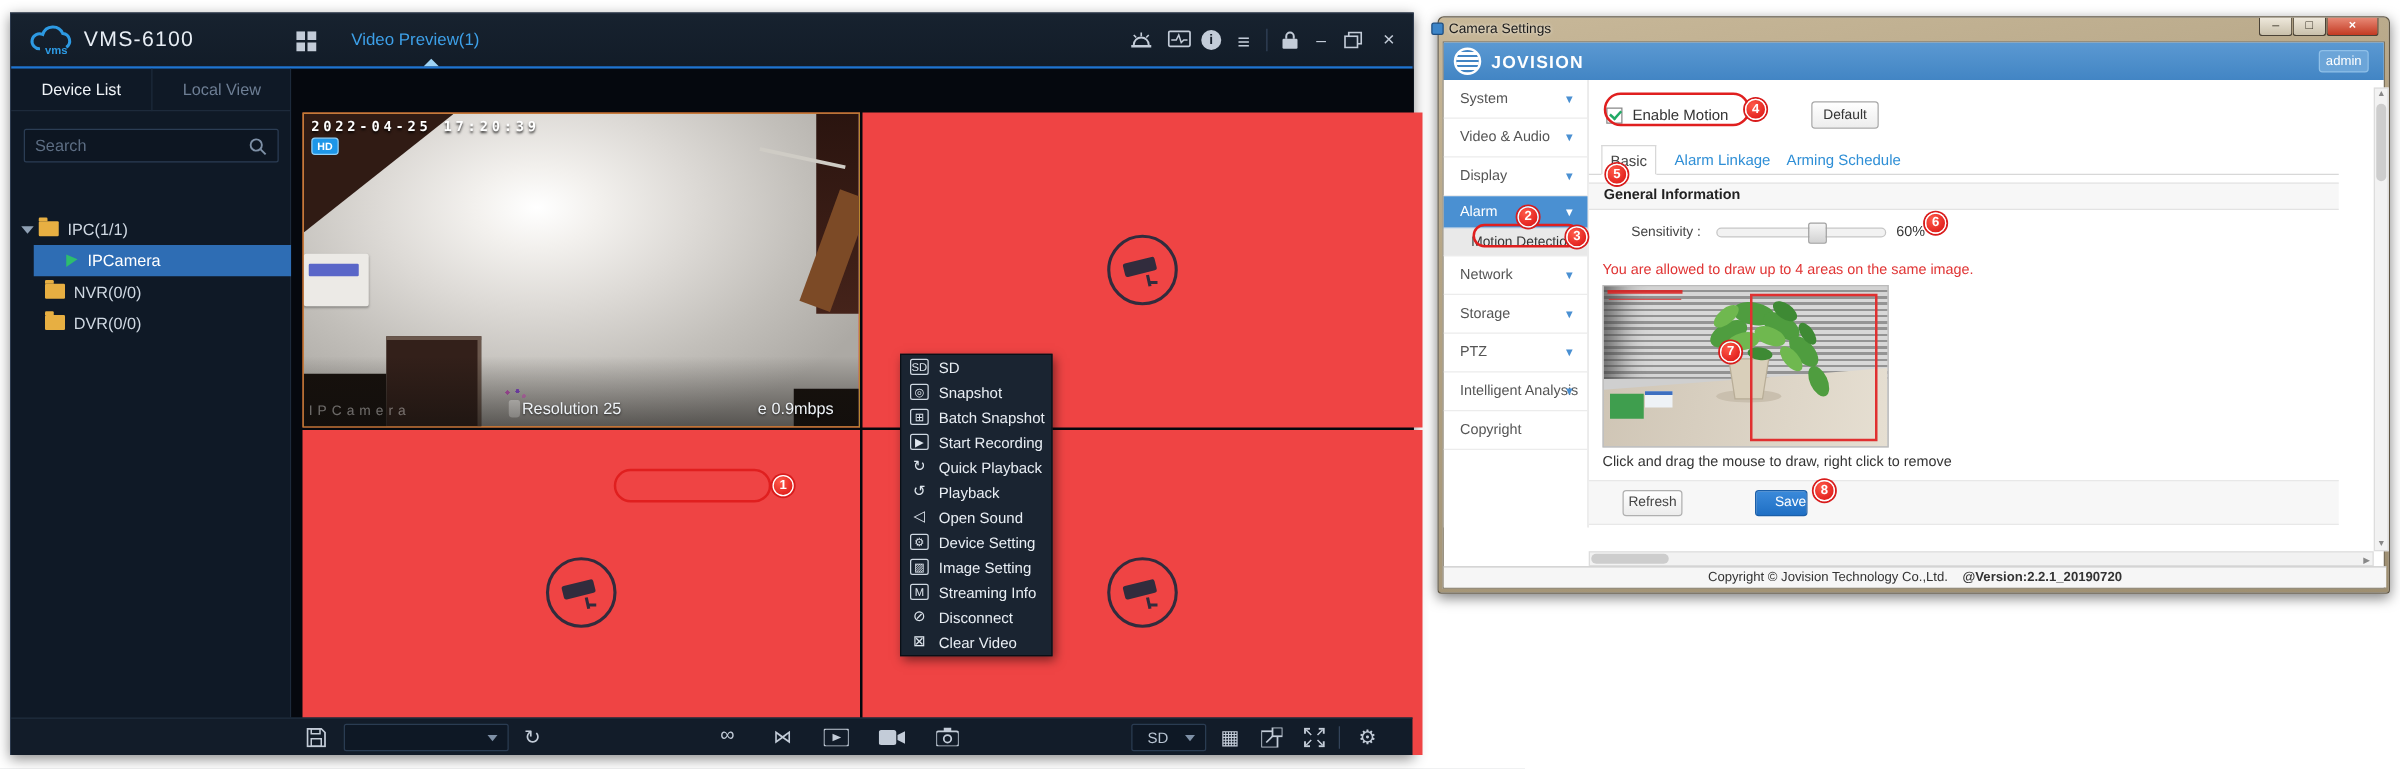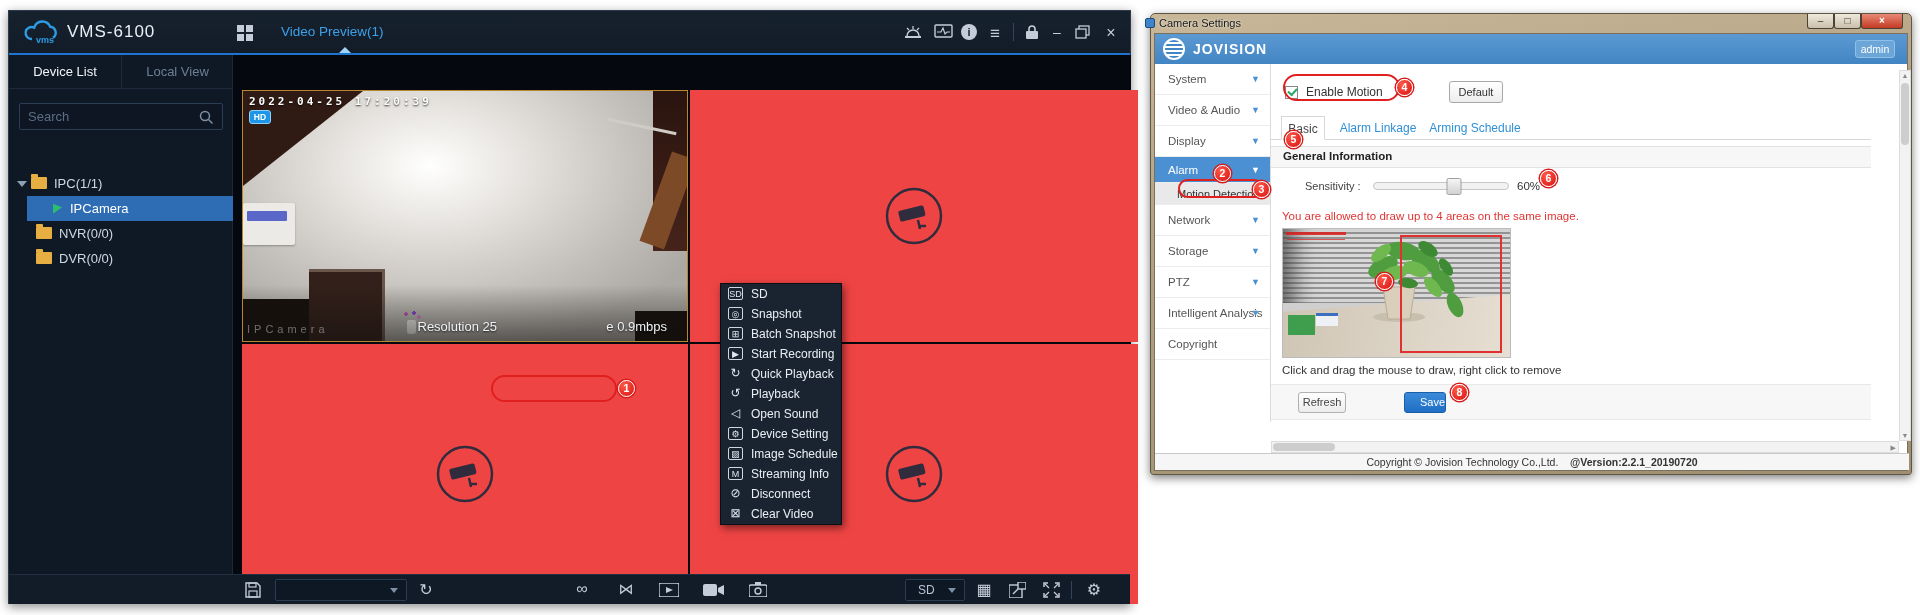--- a/index.html
+++ b/index.html
@@ -256,21 +256,21 @@
 
     <div class="abs ctx-menu">
       <div class="mi"><span class="ic boxed">SD</span><span>SD</span></div>
       <div class="mi"><span class="ic boxed">◎</span><span>Snapshot</span></div>
       <div class="mi"><span class="ic boxed">⊞</span><span>Batch Snapshot</span></div>
       <div class="mi"><span class="ic boxed">▶</span><span>Start Recording</span></div>
       <div class="mi"><span class="ic plain">↻</span><span>Quick Playback</span></div>
       <div class="mi"><span class="ic plain">↺</span><span>Playback</span></div>
       <div class="mi"><span class="ic plain">◁</span><span>Open Sound</span></div>
       <div class="mi"><span class="ic boxed">⚙</span><span>Device Setting</span></div>
-      <div class="mi"><span class="ic boxed">▨</span><span>Image Schedule</span></div>
+      <div class="mi"><span class="ic boxed">▨</span><span>Image Setting</span></div>
       <div class="mi"><span class="ic boxed">M</span><span>Streaming Info</span></div>
       <div class="mi"><span class="ic plain">⊘</span><span>Disconnect</span></div>
       <div class="mi"><span class="ic plain">⊠</span><span>Clear Video</span></div>
     </div>
   </div>
 
   <div class="abs vms-toolbar">
     <svg class="abs" style="left:236px;top:7px;" width="16" height="16">
       <path d="M1 1h11l3 3v11H1z" fill="none" stroke="#c3ccd8" stroke-width="1.4"></path>
         <rect x="4" y="9" width="8" height="6" fill="none" stroke="#c3ccd8" stroke-width="1.2"></rect>

